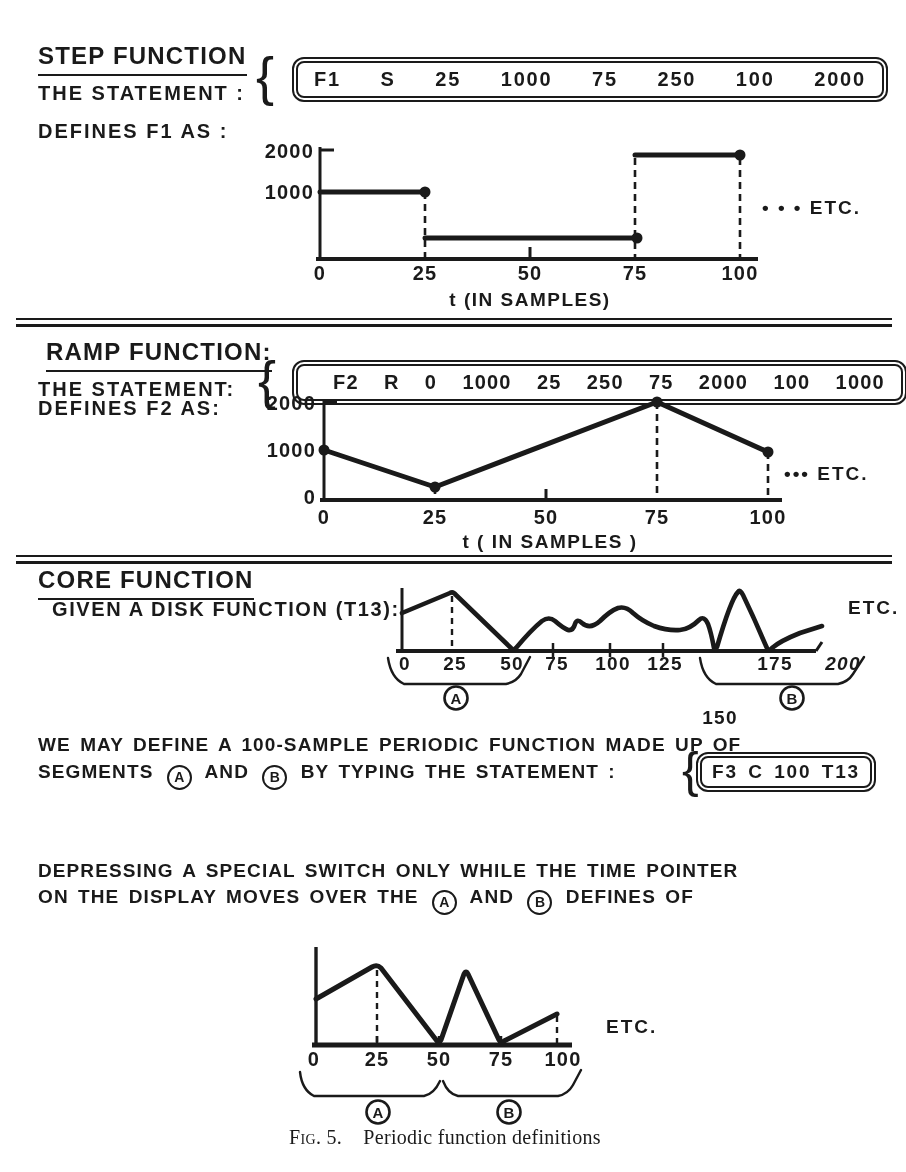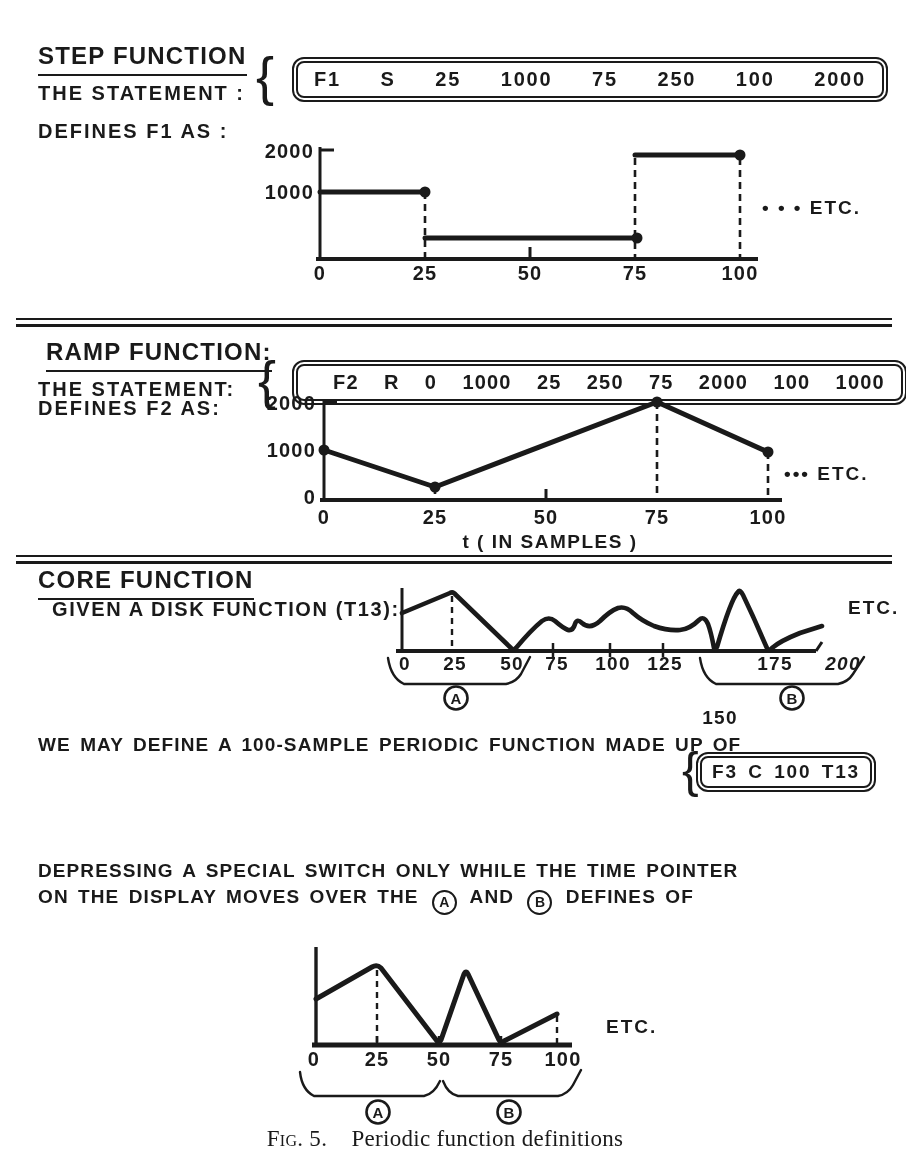--- a/index.html
+++ b/index.html
@@ -23,21 +23,21 @@
     border-radius:8px; padding:0 16px; font-size:20px; font-weight:700; letter-spacing:1.8px;
   }
   .circ{
     display:inline-flex; width:21px; height:21px; border:2.2px solid #1a1a1a; border-radius:50%;
     align-items:center; justify-content:center; font-size:14px; letter-spacing:0;
     vertical-align:-4px; margin:0 4px;
   }
   .sep{ position:absolute; left:16px; width:876px; height:4px;
         border-top:2px solid #1a1a1a; border-bottom:3.6px solid #1a1a1a; }
   .caption{ position:absolute; left:0; top:1126px; width:890px; text-align:center;
-            font-family:"Liberation Serif", serif; font-size:23px; letter-spacing:.3px; }
+            font-family:"Liberation Serif", serif; font-size:20px; letter-spacing:.3px; }
   .caption .fig{ font-variant:small-caps; }
   svg{ position:absolute; overflow:visible; }
   svg path, svg line, svg polyline{ fill:none; stroke:#1a1a1a; }
 </style>
 </head>
 <body>
 
 <div class="page">
 
   <div class="abs hand heading" style="left:38px;top:42px;">STEP FUNCTION</div>
@@ -82,20 +82,21 @@
       <circle cx="740" cy="155" r="5.5"></circle>
     </g>
   </svg>
 
   <div class="abs hand tick" style="left:320px;top:262px;">0</div>
   <div class="abs hand tick" style="left:425px;top:262px;">25</div>
   <div class="abs hand tick" style="left:530px;top:262px;">50</div>
   <div class="abs hand tick" style="left:635px;top:262px;">75</div>
   <div class="abs hand tick" style="left:740px;top:262px;">100</div>
   <div class="abs hand etc" style="left:762px;top:197px;">• • • ETC.</div>
+  <div class="abs hand xlabel" style="left:380px;top:289px;">t (IN SAMPLES)</div>
 
   <div class="sep" style="top:318px;"></div>
 
   <div class="abs hand heading" style="left:38px;top:338px;margin-left:8px;">RAMP FUNCTION:</div>
   <div class="abs hand label" style="left:38px;top:378px;letter-spacing:2px;">THE STATEMENT:</div>
   <div class="abs brace" style="left:258px;top:360px;">{</div>
   <div class="abs tokenbox" style="left:296px;top:364px;width:552px;height:33px;letter-spacing:1.2px;padding-left:35px;">
       <span>F2</span>
       <span>R</span>
       <span>0</span>
@@ -181,20 +182,27 @@
   <div class="abs hand tick" style="left:512px;top:653px;font-size:19px;">50</div>
   <div class="abs hand tick" style="left:557px;top:653px;font-size:19px;">75</div>
   <div class="abs hand tick" style="left:613px;top:653px;font-size:19px;">100</div>
   <div class="abs hand tick" style="left:665px;top:653px;font-size:19px;">125</div>
   <div class="abs hand tick" style="left:720px;top:679px;font-size:19px;margin-top:28px;">150</div>
   <div class="abs hand tick" style="left:775px;top:653px;font-size:19px;">175</div>
   <div class="abs hand tick" style="left:843px;top:653px;font-size:19px;font-style:italic;">200</div>
   <div class="abs hand etc" style="left:848px;top:597px;">ETC.</div>
 
   <div class="abs hand body" style="left:38px;top:734px;">WE MAY DEFINE A 100-SAMPLE PERIODIC FUNCTION MADE UP OF</div>
+  <div class="abs hand body" style="left:38px;top:761px;">
+    <span>SEGMENTS</span>
+    <span class="circ">A</span>
+    <span>AND</span>
+    <span class="circ">B</span>
+    <span>BY TYPING THE STATEMENT :</span>
+  </div>
   <div class="abs brace" style="left:682px;top:750px;font-size:50px;">{</div>
   <div class="abs tokenbox" style="left:700px;top:756px;width:148px;height:28px;font-size:19px;padding:0 10px;">
       <span>F3</span>
       <span>C</span>
       <span>100</span>
       <span>T13</span>
     </div>
 
   <div class="abs hand body" style="left:38px;top:860px;">DEPRESSING A SPECIAL SWITCH ONLY  WHILE  THE  TIME  POINTER</div>
   <div class="abs hand body" style="left:38px;top:886px;">

